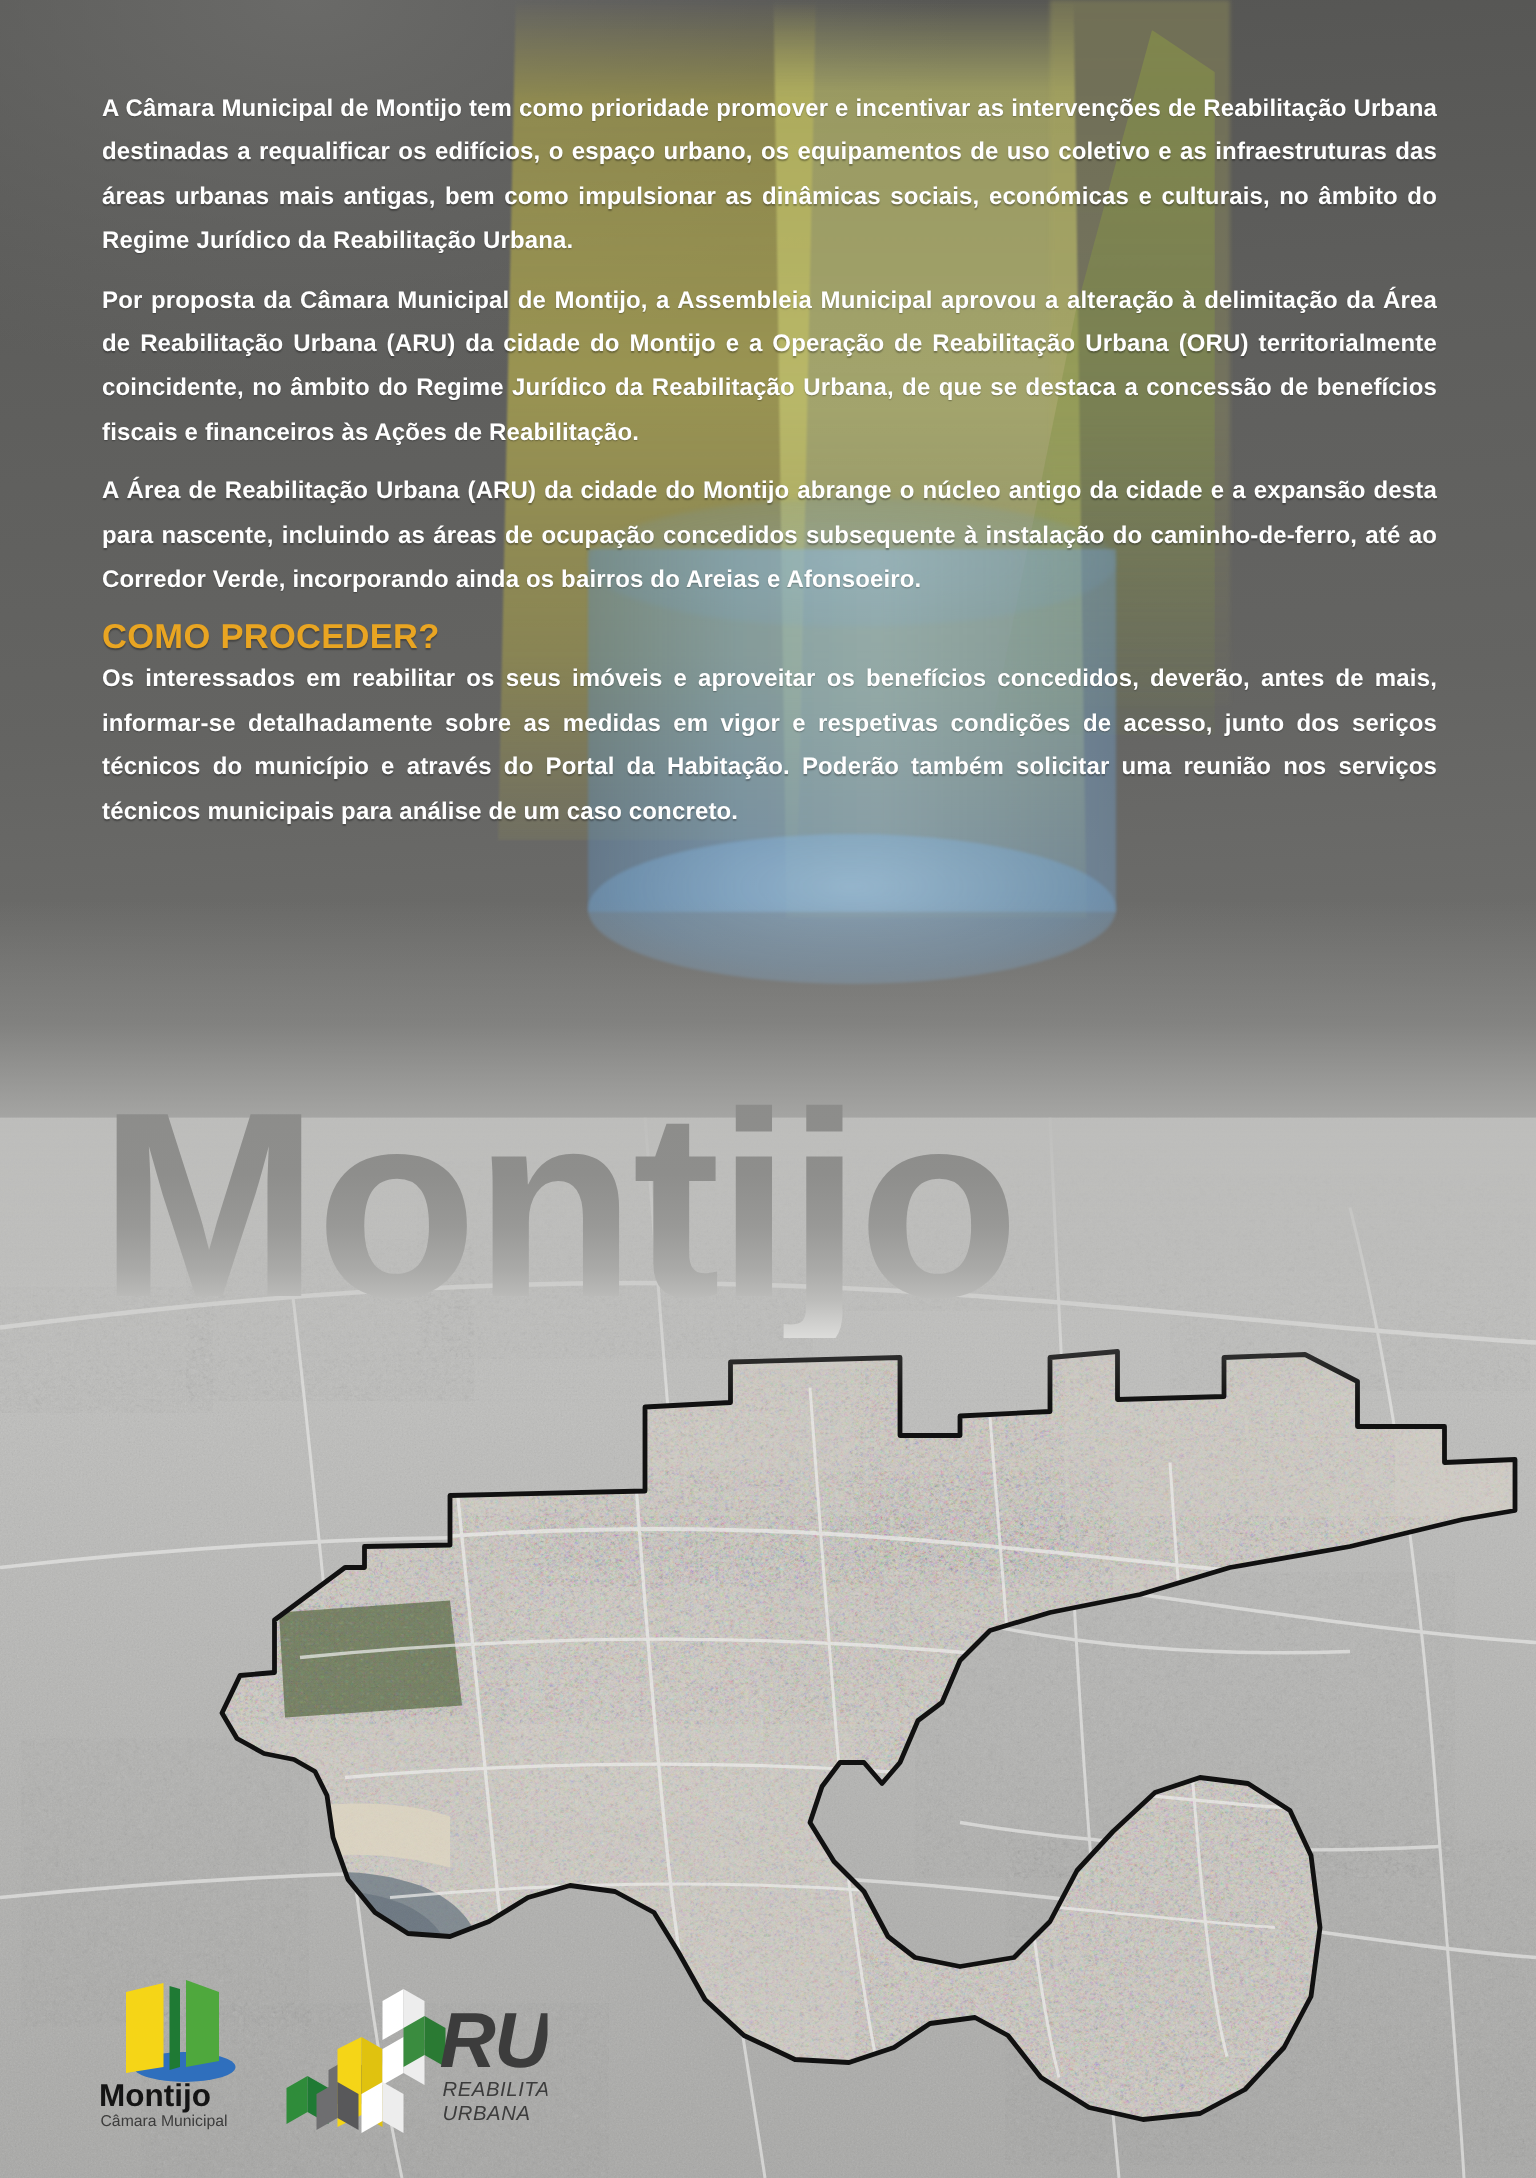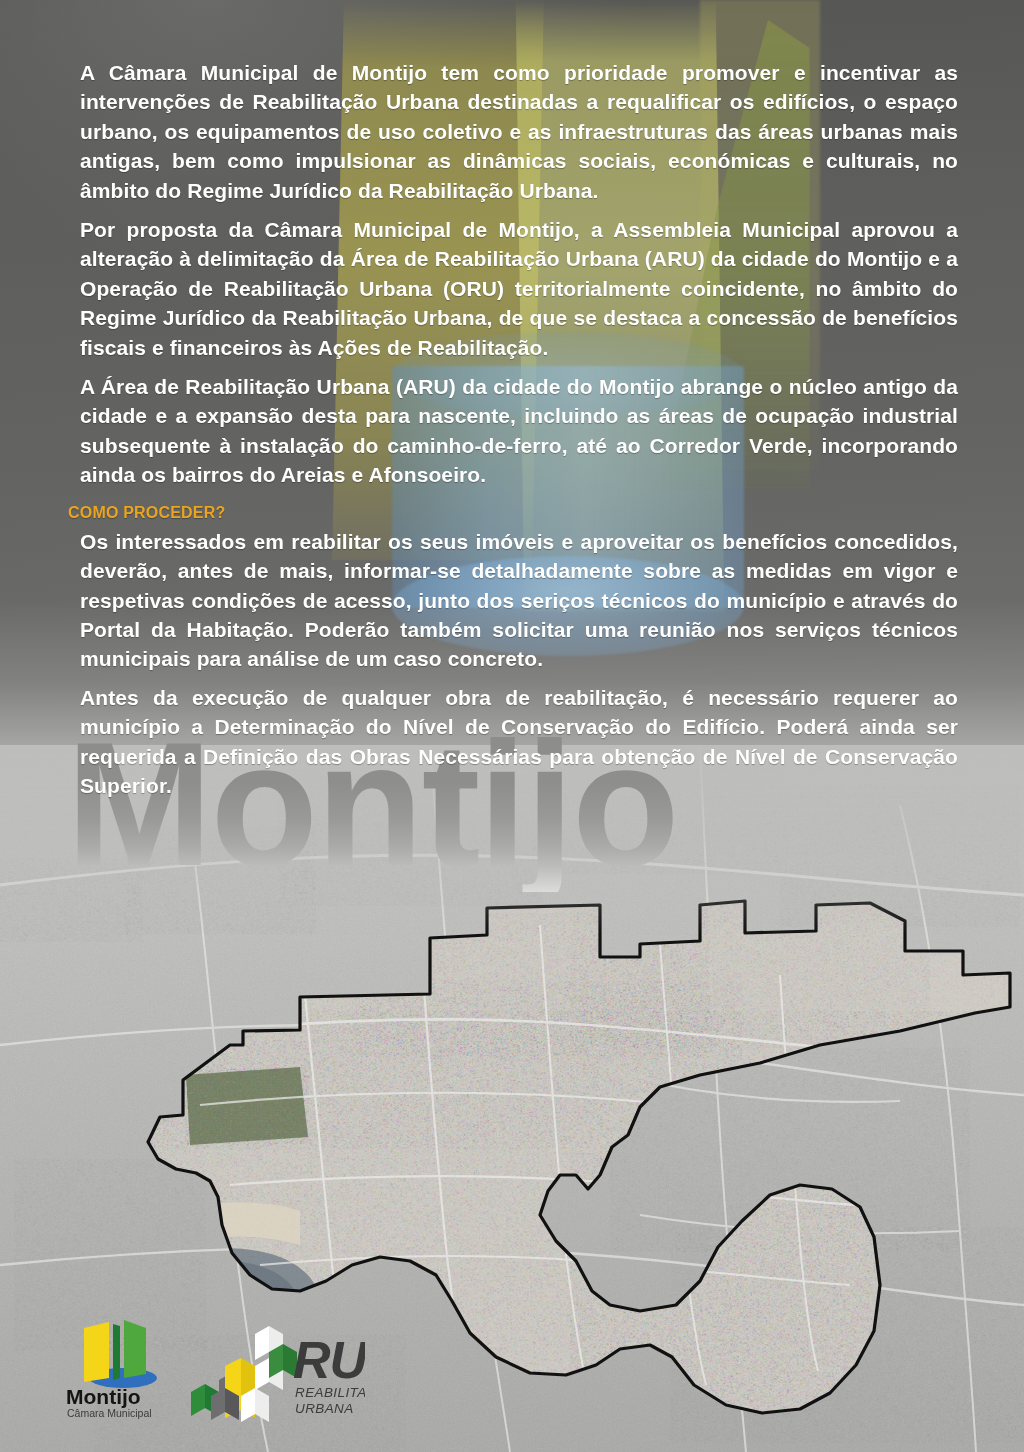--- a/index.html
+++ b/index.html
@@ -75,34 +75,34 @@
   }
 
   
   #copy{
     position:absolute;left:68px;top:58px;width:890px;
     z-index:6;
   }
   .para{
     color:#ffffff;
     font-weight:bold;
-    font-size:21px;
+    font-size:16px;
     line-height:29.4px;
     text-align:justify;
     text-justify:inter-word;
-    margin:0 0 10px 12px;
+    margin:0 0 10px 0;
     letter-spacing:.1px;
     text-shadow:0 1px 1px rgba(0,0,0,.30);
   }
   .para:last-child{margin-bottom:0;}
   #p4{margin-bottom:4px;}
   #heading{
     color:#e9a522;
     font-weight:bold;
-    font-size:16px;
+    font-size:23px;
     line-height:26px;
     margin:4px 0 1px 0;
     letter-spacing:.2px;
     text-shadow:0 1px 1px rgba(0,0,0,.30);
   }
   #p6{margin-top:9px;}
 
   
   #wordmark{
     position:absolute;left:66px;top:716px;width:940px;
@@ -151,24 +151,23 @@
     <div class="bg-shape" id="shapeGreenWedge"></div>
     <div class="bg-shape" id="shapeBlueTop"></div>
     <div class="bg-shape" id="shapeBlueBody"></div>
     <div class="bg-shape" id="shapeBlueCap"></div>
     <div class="bg-shape" id="shapeHaze"></div>
   </div>
 
   <div id="copy">
     <p class="para" id="p1">A Câmara Municipal de Montijo tem como prioridade promover e incentivar as intervenções de Reabilitação Urbana destinadas a requalificar os edifícios, o espaço urbano, os equipamentos de uso coletivo e as infraestruturas das áreas urbanas mais antigas, bem como impulsionar as dinâmicas sociais, económicas e culturais, no âmbito do Regime Jurídico da Reabilitação Urbana.</p>
     <p class="para" id="p2">Por proposta da Câmara Municipal de Montijo, a Assembleia Municipal aprovou a alteração à delimitação da Área de Reabilitação Urbana (ARU) da cidade do Montijo e a Operação de Reabilitação Urbana (ORU) territorialmente coincidente, no âmbito do Regime Jurídico da Reabilitação Urbana, de que se destaca a concessão de benefícios fiscais e financeiros às Ações de Reabilitação.</p>
-    <p class="para" id="p3">A Área de Reabilitação Urbana (ARU) da cidade do Montijo abrange o núcleo antigo da cidade e a expansão desta para nascente, incluindo as áreas de ocupação industrial subsequente à instalação do caminho-de-ferro, até ao Corredor Verde, incorporando ainda os bairros do Areias e Afonsoeiro.</p>
+    <p class="para" id="p3">A Área de Reabilitação Urbana (ARU) da cidade do Montijo abrange o núcleo antigo da cidade e a expansão desta para nascente, incluindo as áreas de ocupação concedidos subsequente à instalação do caminho-de-ferro, até ao Corredor Verde, incorporando ainda os bairros do Areias e Afonsoeiro.</p>
     <h2 id="heading">COMO PROCEDER?</h2>
     <p class="para" id="p4">Os interessados em reabilitar os seus imóveis e aproveitar os benefícios concedidos, deverão, antes de mais, informar-se detalhadamente sobre as medidas em vigor e respetivas condições de acesso, junto dos seriços técnicos do município e através do Portal da Habitação. Poderão também solicitar uma reunião nos serviços técnicos municipais para análise de um caso concreto.</p>
-    <p class="para" id="p6">Antes da execução de qualquer obra de reabilitação, é necessário requerer ao município a Determinação do Nível de Conservação do Edifício. Poderá ainda ser requerida a Definição das Obras Necessárias para obtenção de Nível de Conservação Superior.</p>
   </div>
 
   <div id="wordmark">Montijo</div>
 
   <div id="mapWrap">
     <svg id="mapSvg" width="1024" height="707" viewBox="0 0 1024 707">
       <defs>
 
         <filter id="grain">
             <feTurbulence type="fractalNoise" baseFrequency="0.85" numOctaves="4" seed="7"></feTurbulence>

